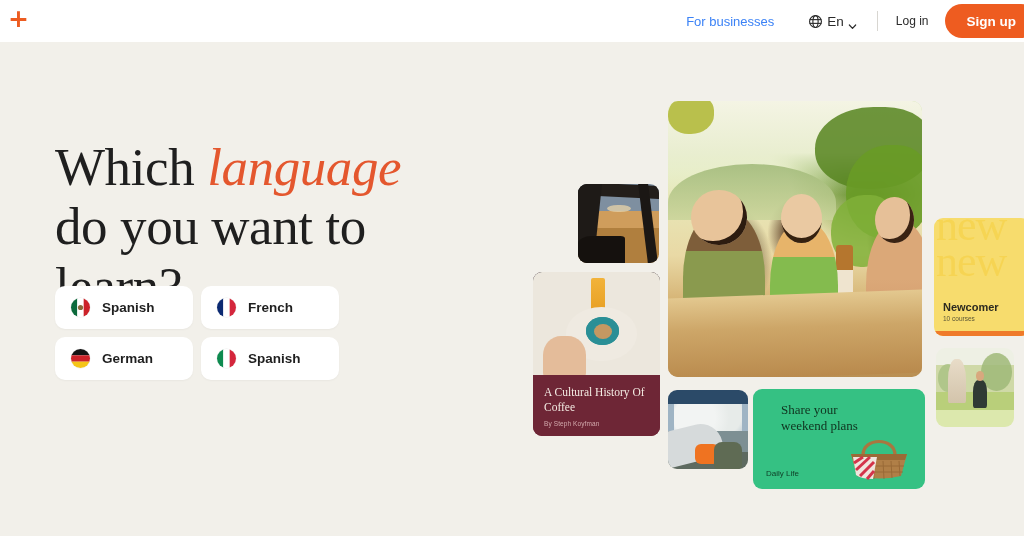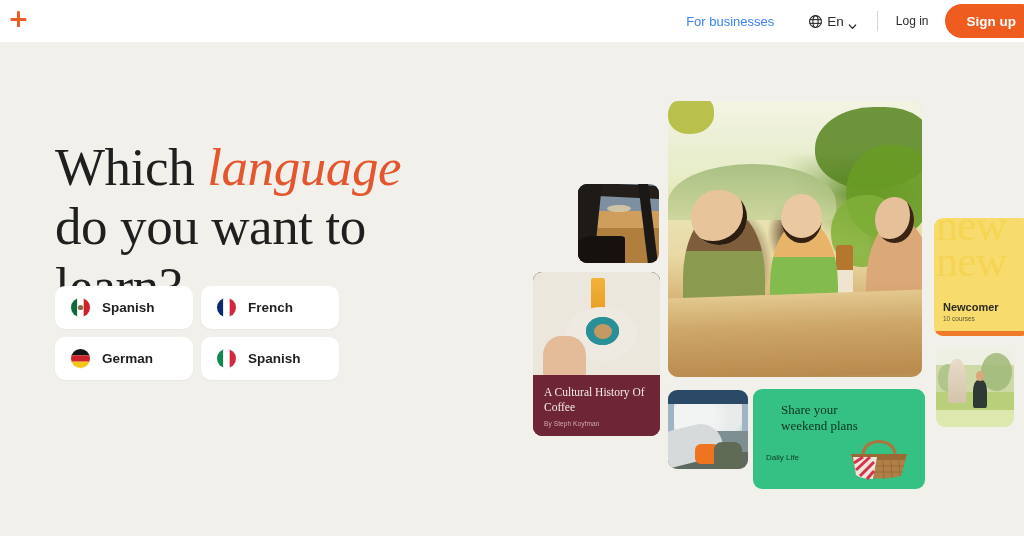--- a/index.html
+++ b/index.html
@@ -266,21 +266,21 @@
   }
 
   
   .green-card { padding: 13px 13px 0 28px; position: relative; height: 100%; }
   .green-title {
     font-family: "Liberation Serif", serif;
     font-size: 13px; line-height: 1.25; color: #10331f;
     max-width: 105px;
   }
   .green-tag {
-    position: absolute; left: 13px; bottom: 27px;
+    position: absolute; left: 13px; bottom: 11px;
     font-size: 8px; color: #0f3d26;
   }
   .basket {
     position: absolute; right: 10px; bottom: 8px;
     width: 72px; height: 60px;
   }
 
   
   .yellow-card { position: relative; height: 100%; overflow: hidden; }
   .yellow-watermark {

